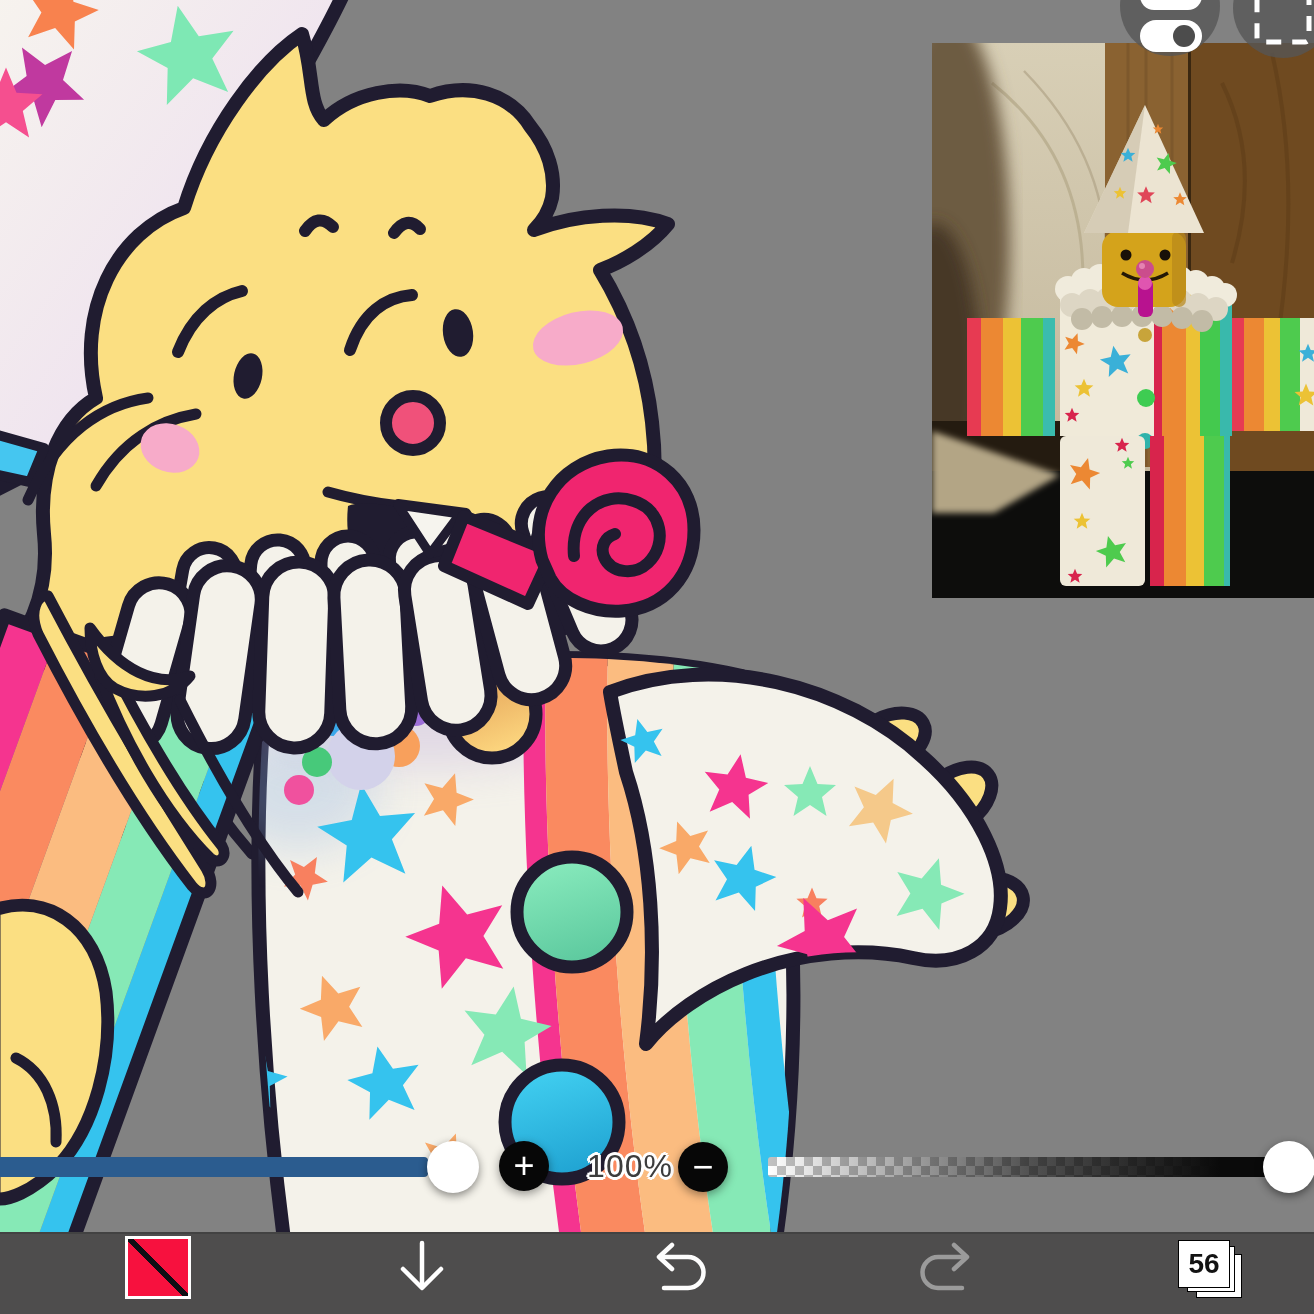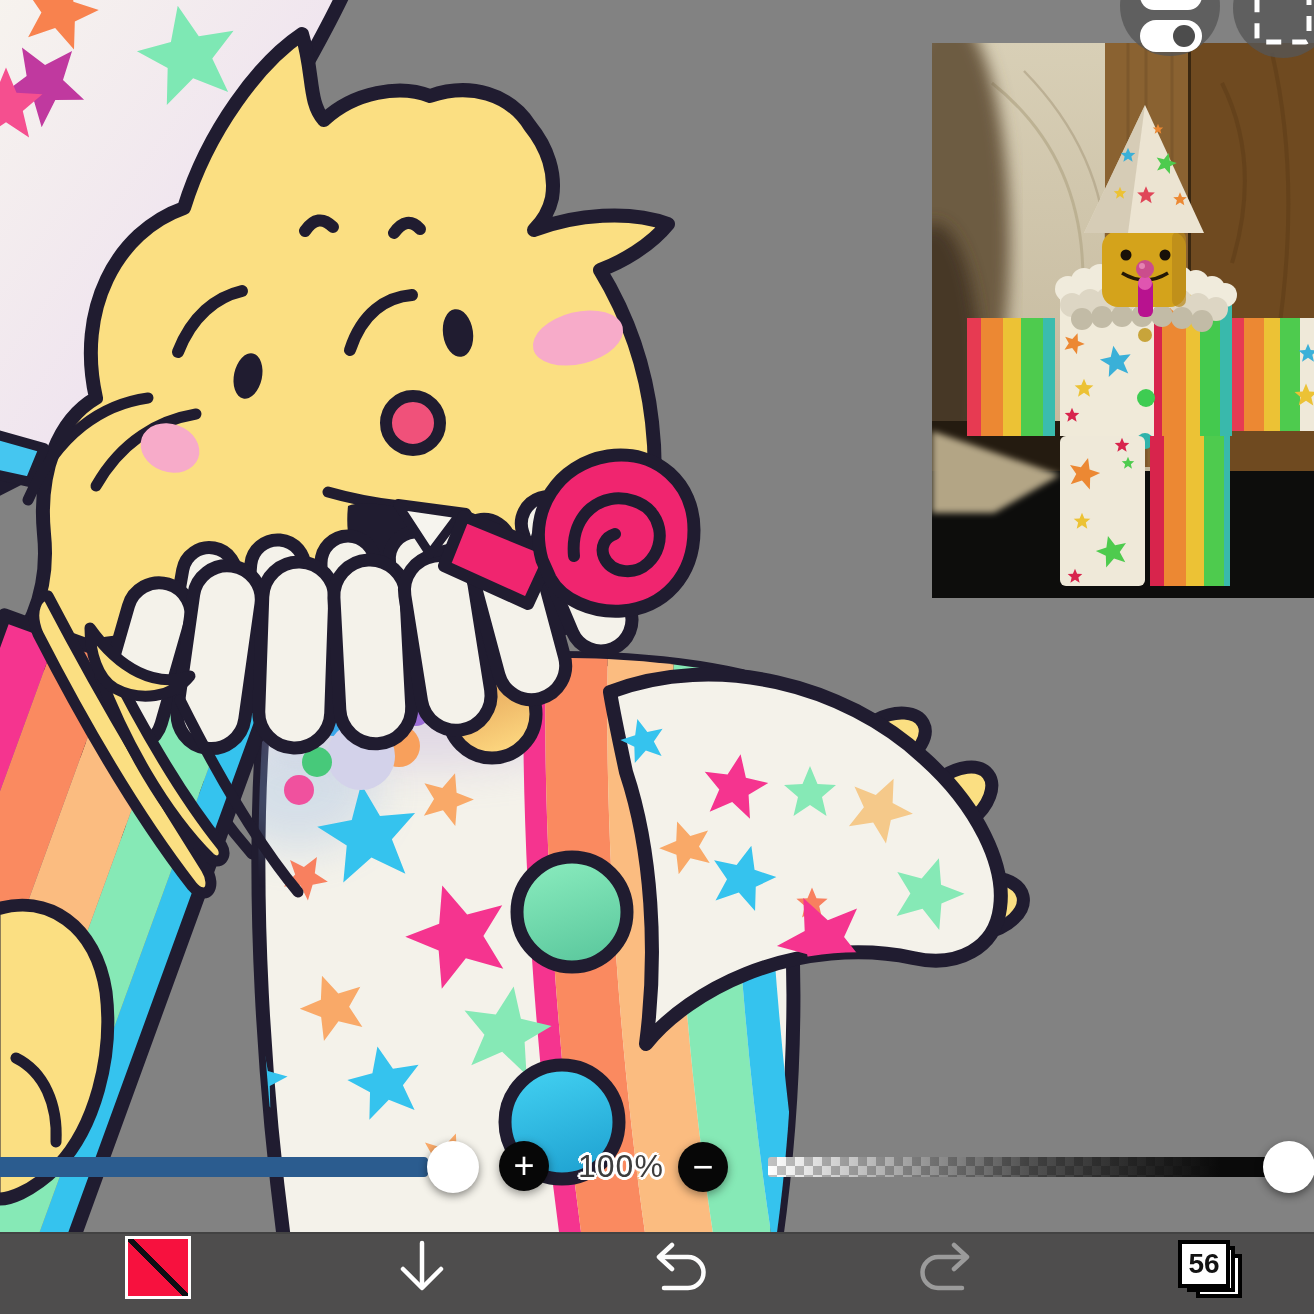--- a/index.html
+++ b/index.html
@@ -19,33 +19,33 @@
     background:linear-gradient(to right, rgba(15,15,15,0) 0%, rgba(15,15,15,.72) 52%, #0a0a0a 90%);}
   .knob{width:52px;height:52px;border-radius:50%;background:#fff;
     box-shadow:0 3px 9px rgba(0,0,0,.45);}
   .knob-l{left:427px;top:1141px;}
   .knob-r{left:1263px;top:1141px;}
   .zoom-btn{width:50px;height:50px;border-radius:50%;background:#070707;color:#fff;
     display:flex;align-items:center;justify-content:center;font-size:36px;line-height:1;
     box-shadow:0 3px 10px rgba(0,0,0,.4);user-select:none;}
   .zoom-in{left:499px;top:1141px;}
   .zoom-out{left:678px;top:1142px;}
-  .zoom-label{left:578px;top:1148px;width:104px;font-size:32px;color:#3d3d3d;
+  .zoom-label{left:578px;top:1148px;width:104px;text-align:center;font-size:32px;color:#3d3d3d;
     letter-spacing:1px;
     text-shadow:-2px -2px 0 #fff,2px -2px 0 #fff,-2px 2px 0 #fff,2px 2px 0 #fff,
       -3px 0 0 #fff,3px 0 0 #fff,0 -3px 0 #fff,0 3px 0 #fff;}
 
   
   .toolbar{left:0;top:1232px;width:1314px;height:82px;background:#4e4d4d;
     border-top:2px solid #424242;box-sizing:border-box;}
   .swatch{left:125px;top:1236px;width:66px;height:63px;border:3px solid #fff;box-sizing:border-box;
     background:linear-gradient(45deg, var(--swatch,#f7113e) 46.5%, #0e0e14 46.5%, #0e0e14 53.5%, var(--swatch,#f7113e) 53.5%);}
   .tool-ic{width:64px;height:60px;}
   .layers-btn{left:1170px;top:1236px;width:78px;height:66px;}
-  .lsq{position:absolute;background:#fff;border:4px solid #000000;box-sizing:border-box;}
+  .lsq{position:absolute;background:#fff;border:1px solid #000000;box-sizing:border-box;}
   .lsq1{left:26px;top:18px;width:46px;height:44px;}
   .lsq2{left:17px;top:10px;width:48px;height:46px;}
   .lsq3{left:8px;top:4px;width:52px;height:48px;display:flex;align-items:center;justify-content:center;
     font-size:28px;font-weight:bold;color:#121212;}
 </style>
 </head>
 <body>
 
 <div class="screen">
 

